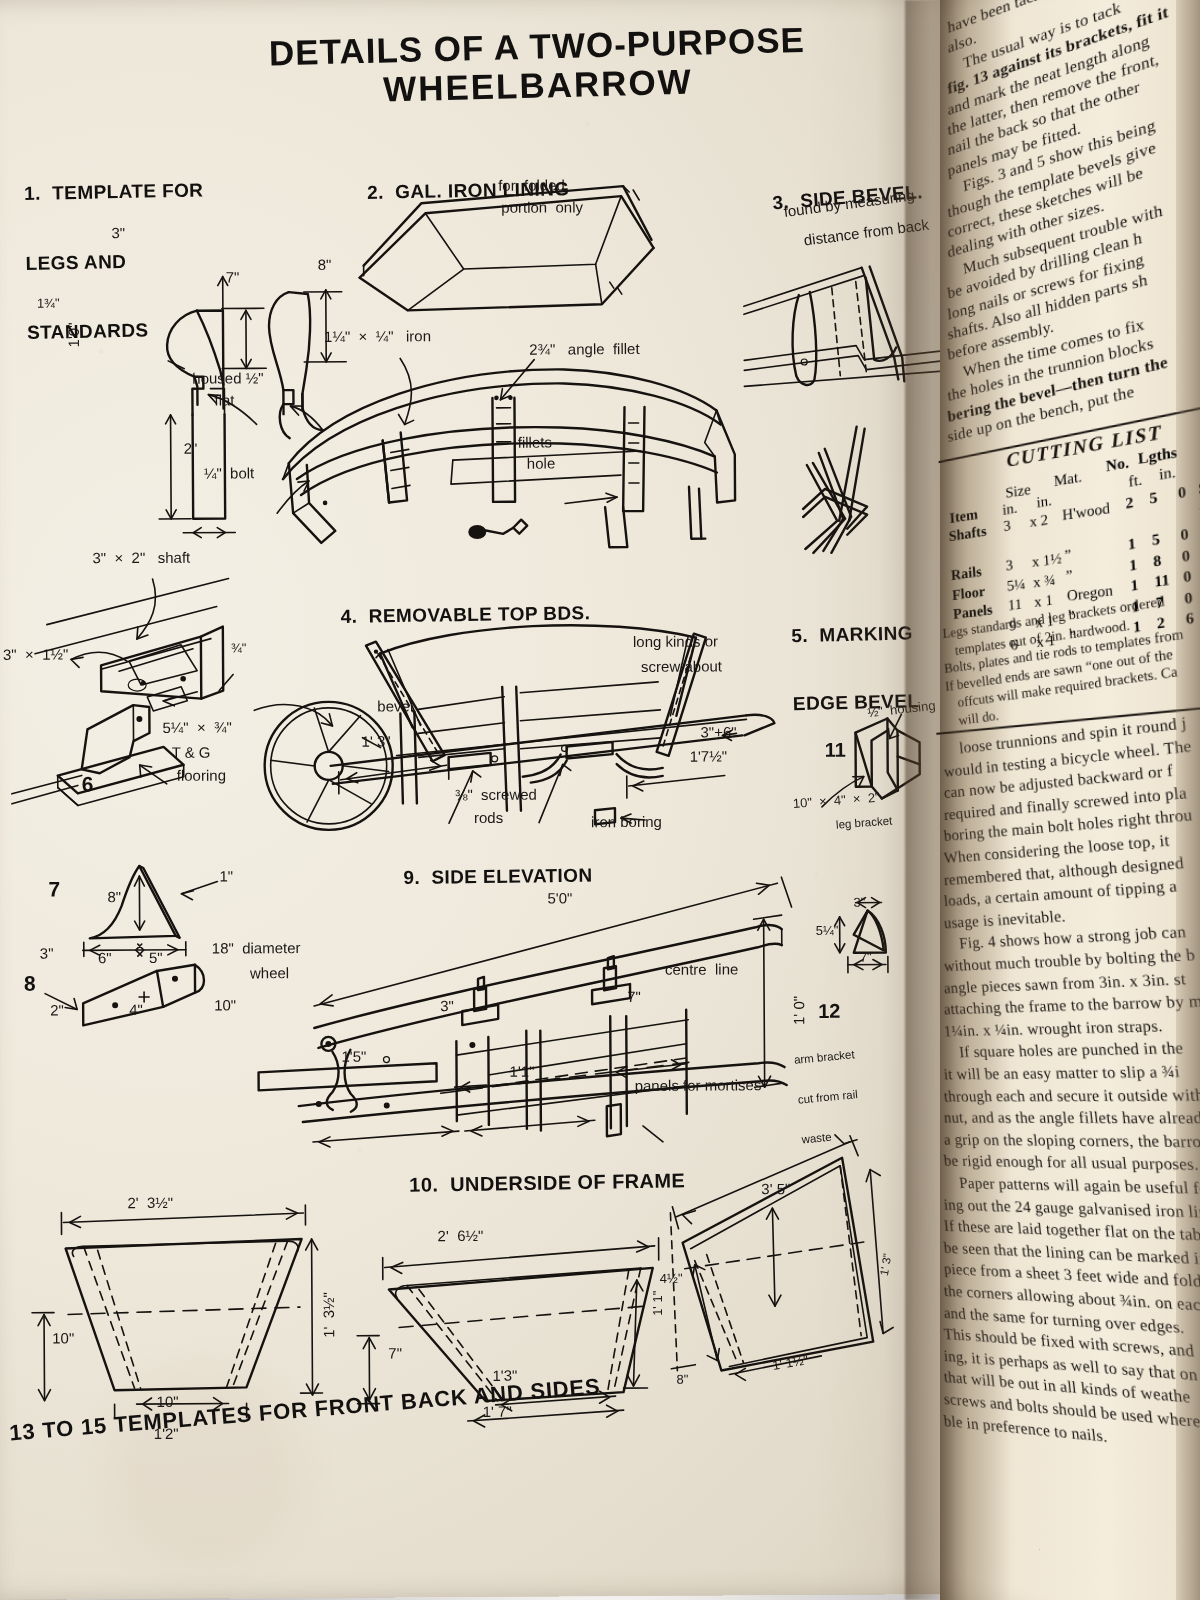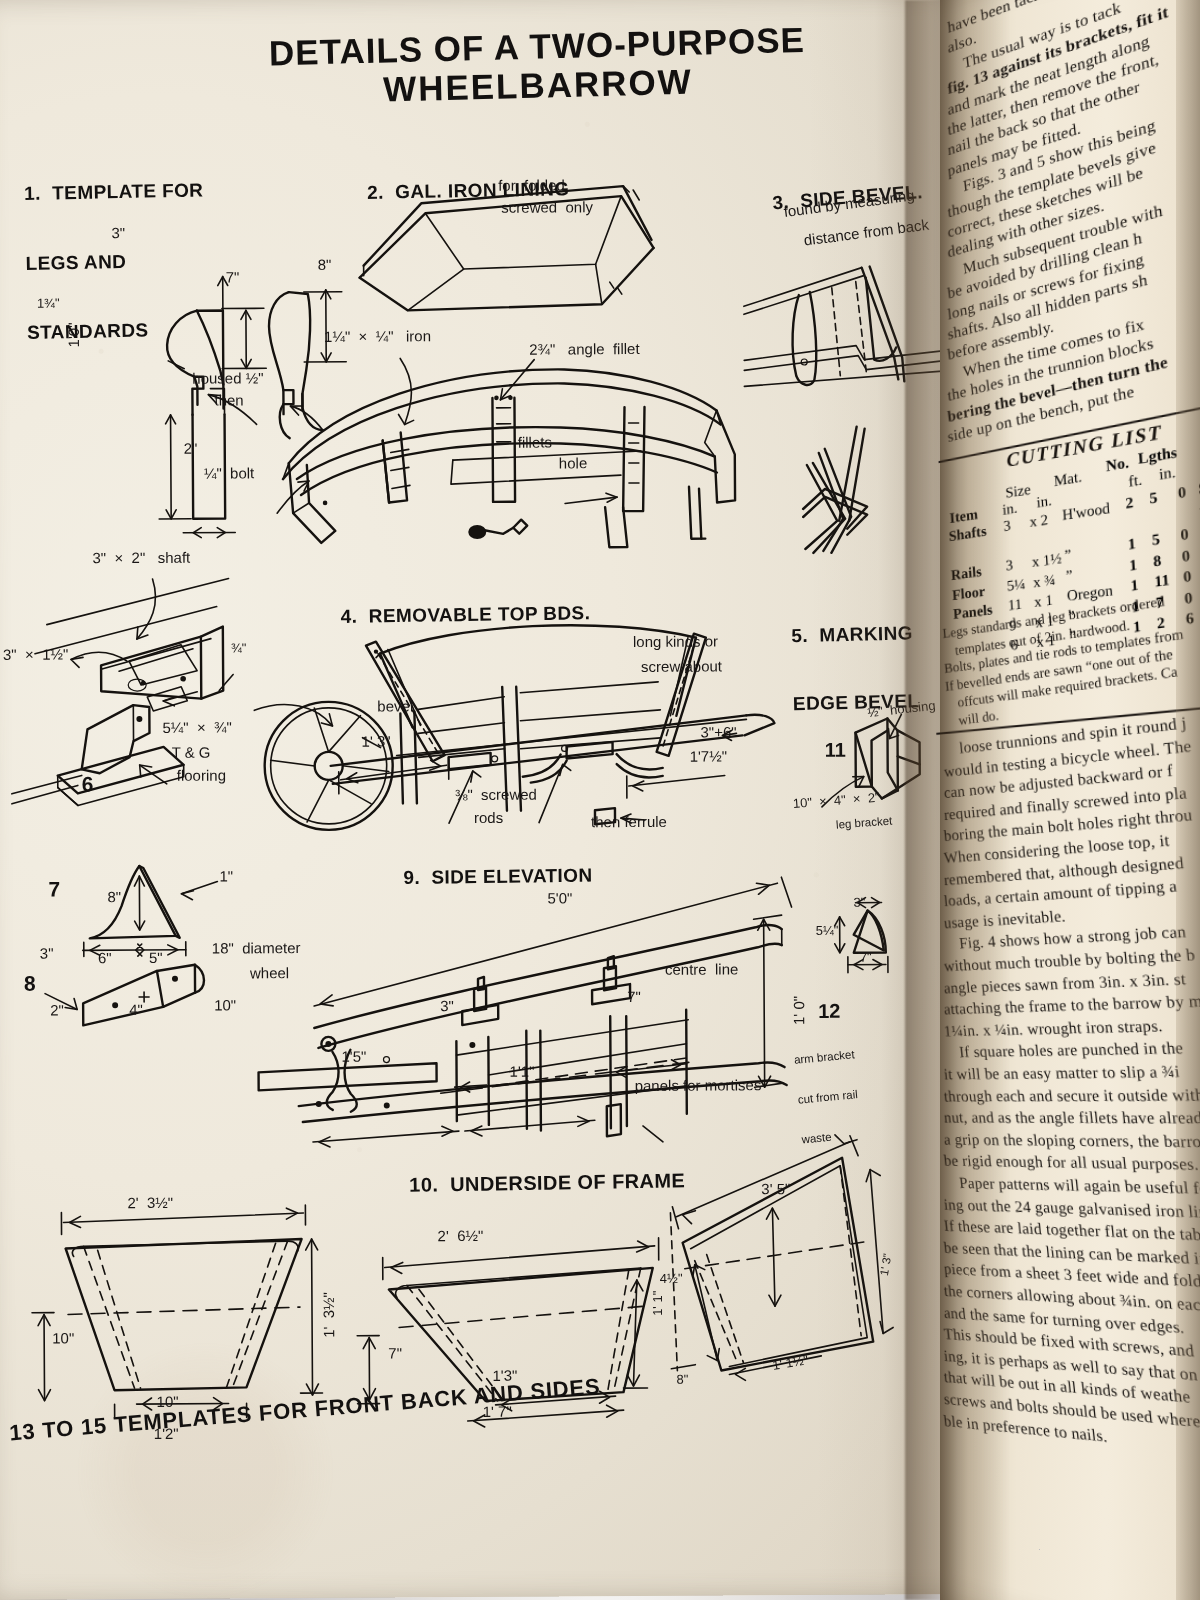--- a/index.html
+++ b/index.html
@@ -150,40 +150,40 @@
       <path class="ln ln1" d="M206 188 l12 0 M206 188 l8 9"></path>
     </svg>
 
     <div class="ink note" style="left:128px;top:225px;">3"</div>
     <div class="ink note" style="left:242px;top:270px;">7"</div>
     <div class="ink note" style="left:334px;top:258px;">8"</div>
     <div class="ink note sm" style="left:53px;top:296px;">1¾"</div>
     <div class="ink note" style="left:81px;top:348px;transform:rotate(-90deg);transform-origin:0 0;">1'0"</div>
     <div class="ink note" style="left:199px;top:441px;">2"</div>
     <div class="ink note" style="left:208px;top:371px;">housed ½"</div>
-    <div class="ink note" style="left:230px;top:393px;">then</div>
+    <div class="ink note" style="left:230px;top:393px;">flat</div>
 
     <div class="ink sec" style="left:384px;top:136px;transform:rotate(-0.7deg);">
       <div>2.  GAL. IRON LINING</div>
     </div>
 
     <svg width="330" height="150" style="left:350px;top:168px;">
       <path class="ln ln2" d="M30 100 L88 38 L290 22 L318 76"></path>
       <path class="ln ln1" d="M30 100 L30 110"></path>
       <path class="ln ln2" d="M26 112 L92 48 L288 32 L320 84"></path>
       <path class="ln ln2" d="M26 112 L74 145 L268 140 L320 84"></path>
       <path class="ln ln1" d="M92 48 L130 104 L262 100 L288 32"></path>
       <path class="ln ln1" d="M130 104 L74 145"></path>
       <path class="ln ln1" d="M262 100 L268 140"></path>
       <path class="ln ln1" d="M290 22 L296 28 M300 26 L306 36"></path>
       <path class="ln ln1" d="M276 118 L280 124 M284 124 L288 130"></path>
     </svg>
 
     <div class="ink note" style="left:515px;top:180px;">for  folded</div>
-    <div class="ink note" style="left:518px;top:202px;">screwed  only</div>
+    <div class="ink note" style="left:518px;top:202px;">portion  only</div>
 
     <div class="ink sec" style="left:789px;top:145px;transform:rotate(-4deg);">
       <div>3.  SIDE BEVEL.</div>
     </div>
     <div class="ink note" style="left:800px;top:200px;transform:rotate(-7deg);">found by measuring</div>
     <div class="ink note" style="left:820px;top:229px;transform:rotate(-7deg);">distance from back</div>
 
     <svg width="200" height="160" style="left:760px;top:245px;">
       <path class="ln ln1" d="M0 66 L118 28"></path>
       <path class="ln ln1" d="M0 74 L120 36"></path>
@@ -243,21 +243,21 @@
       <path class="ln ln1" d="M352 146 l-11 -4 M352 146 l-10 5"></path>
       <path class="ln ln1" d="M12 160 C 24 144, 34 134, 44 128"></path>
       <path class="ln ln1" d="M44 128 l-11 1 M44 128 l-5 10"></path>
 
       <circle cx="60" cy="150" r="2.3" fill="#15120f"></circle>
       <circle cx="232" cy="46" r="2.3" fill="#15120f"></circle>
       <circle cx="246" cy="46" r="2.3" fill="#15120f"></circle>
     </svg>
 
     <div class="ink note" style="left:533px;top:437px;">fillets</div>
-    <div class="ink note" style="left:542px;top:458px;margin-left:32px;">hole</div>
+    <div class="ink note" style="left:542px;top:458px;">hole</div>
     <div class="ink note" style="left:219px;top:466px;">¼"  bolt</div>
 
     <div class="ink sec" style="left:355px;top:560px;transform:rotate(-0.5deg);">
       <div>4.  REMOVABLE TOP BDS.</div>
     </div>
 
     <svg width="130" height="130" style="left:810px;top:430px;">
       <path class="ln ln2" d="M62 2 L44 96"></path>
       <path class="ln ln2" d="M70 4 L54 96"></path>
       <path class="ln ln2" d="M24 28 L48 94 L28 126"></path>
@@ -409,21 +409,21 @@
       <path class="ln ln1" d="M344 222 L368 224"></path>
       <path class="ln ln1" d="M344 222 l10 -4 M344 222 l10 5"></path>
     </svg>
 
     <div class="ink note" style="left:647px;top:637px;">long kinds or</div>
     <div class="ink note" style="left:655px;top:662px;">screw about</div>
     <div class="ink note" style="left:391px;top:700px;">bevel</div>
     <div class="ink note" style="left:375px;top:735px;">1' 3"</div>
     <div class="ink note" style="left:468px;top:789px;">⅜"  screwed</div>
     <div class="ink note" style="left:487px;top:812px;">rods</div>
-    <div class="ink note" style="left:604px;top:817px;">then ferrule</div>
+    <div class="ink note" style="left:604px;top:817px;">iron boring</div>
     <div class="ink note" style="left:714px;top:728px;">3"+6"</div>
     <div class="ink note" style="left:703px;top:752px;">1'7½"</div>
 
     <div class="ink fignum" style="left:838px;top:744px;font-size:20px;">11</div>
     <svg width="120" height="110" style="left:855px;top:718px;">
       <path class="ln ln2" d="M14 20 L46 6 L56 18 L56 78 L40 86 L30 74 Z"></path>
       <path class="ln ln2" d="M14 20 L14 74 L30 74"></path>
       <path class="ln ln2" d="M46 6 L46 60 L56 78"></path>
       <path class="ln ln2" d="M30 74 L30 28 L46 18"></path>
       <path class="ln ln2" d="M56 18 L78 30 L78 62 L40 86"></path>

